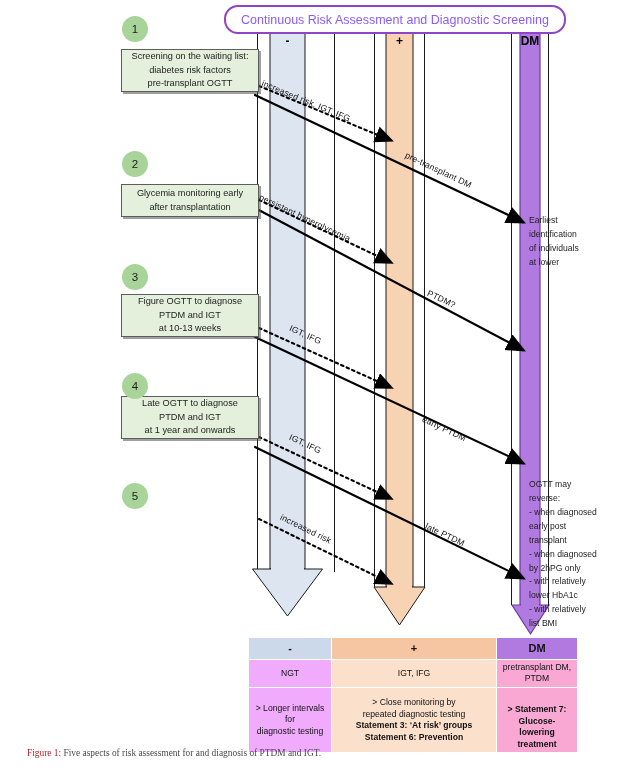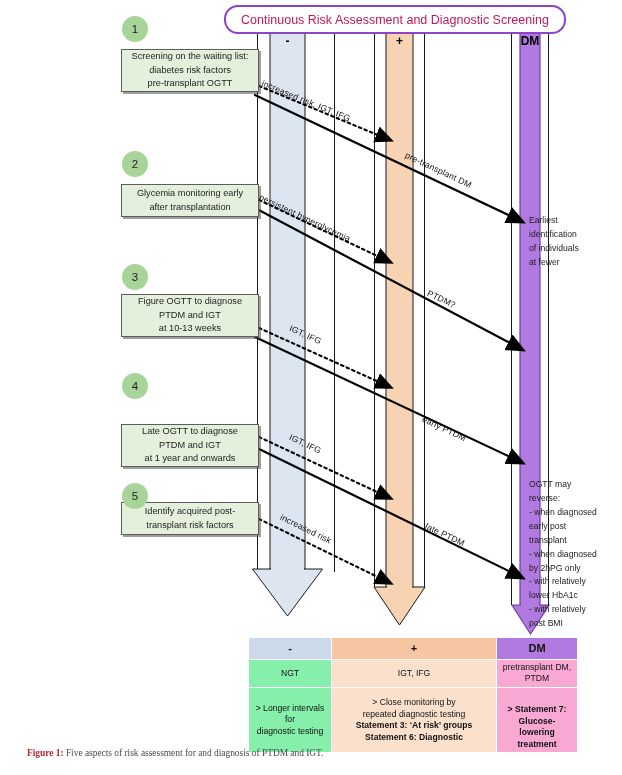--- a/index.html
+++ b/index.html
@@ -18,21 +18,21 @@
 
   
   .title-banner{
     position:absolute;
     left:224px; top:5px;
     width:338px; height:25px;
     border:2px solid #8e44c8;
     border-radius:14px;
     background:#ffffff;
     display:flex;align-items:center;justify-content:center;
-    font-size:12.5px;color:#be185d;
+    font-size:12.5px;color:#8b5cf6;
     z-index:40;
     white-space:nowrap;
   }
 
   
   .num-circle{
     position:absolute;
     width:26px;height:26px;border-radius:50%;
     background:#a8d49a;
     display:flex;align-items:center;justify-content:center;
@@ -97,36 +97,36 @@
     text-align:center;
     color:#111;
     padding:2px 3px;
     line-height:1.35;
     vertical-align:middle;
   }
   .lt-head td{font-size:11px;font-weight:bold;padding:3px 2px;}
   .c-neg-head{background:#ccd9ea;}
   .c-pos-head{background:#f6c6a2;}
   .c-dm-head{background:#b07ae0;}
-  .c-neg{background:#86efac;}
+  .c-neg{background:#f0abfc;}
   .c-pos{background:#fbe0cc;}
   .c-dm{background:#f9a8d4;}
   .c-dm-blank{background:#dcc6ee;}
   .bold{font-weight:bold;}
 
   
   .caption{
     position:absolute;
     left:27px; top:748px;
     font-family:"Liberation Serif", serif;
     font-size:9.4px;
     color:#4a4a4a;
     z-index:30;
   }
-  .caption .figlabel{color:#b32430;font-weight:bold;}
+  .caption .figlabel{color:#b32430;font-weight:normal;}
 </style>
 </head>
 <body>
 
 <div id="page">
 
   <svg id="svgroot" viewBox="0 0 622 775">
     <defs>
       <marker id="blkArrow" markerWidth="9" markerHeight="9" refX="7.5" refY="4" orient="auto">
         <path d="M0,0 L9,4 L0,8 z" fill="#000"></path>
@@ -209,65 +209,59 @@
   </div>
 
   <div class="step-box" style="left:121px;top:294px;width:138px;height:43px;">
     <div>
       <div>Figure  OGTT to diagnose</div>
       <div>PTDM and IGT</div>
       <div>at 10-13 weeks</div>
     </div>
   </div>
 
-  <div class="step-box" style="left:121px;top:424px;width:138px;height:43px;">
+  <div class="step-box" style="left:121px;top:396px;width:138px;height:43px;">
     <div>
       <div>Late  OGTT to diagnose</div>
       <div>PTDM and IGT</div>
       <div>at 1 year and onwards</div>
     </div>
   </div>
 
-  <div class="step-box" style="left:121px;top:502px;width:138px;height:33px;">
-    <div>
-      <div>Identify acquired post-</div>
-      <div>transplant risk factors</div>
-    </div>
-  </div>
 
   <div class="arrow-label" style="left:264px;top:78px;transform:rotate(22.4deg);">increased risk, IGT, IFG</div>
   <div class="arrow-label" style="left:262px;top:192px;transform:rotate(25.3deg);">persistent hyperglycemia</div>
   <div class="arrow-label" style="left:292px;top:323px;transform:rotate(24.2deg);">IGT, IFG</div>
   <div class="arrow-label" style="left:292px;top:432px;transform:rotate(25deg);">IGT, IFG</div>
   <div class="arrow-label" style="left:283px;top:512px;transform:rotate(26deg);">increased risk</div>
 
   <div class="arrow-label" style="left:408px;top:150px;transform:rotate(25.3deg);">pre-transplant DM</div>
   <div class="arrow-label" style="left:430px;top:288px;transform:rotate(25.3deg);">PTDM?</div>
   <div class="arrow-label" style="left:425px;top:414px;transform:rotate(25.3deg);">early  PTDM</div>
   <div class="arrow-label" style="left:428px;top:521px;transform:rotate(25.3deg);">late  PTDM</div>
 
   <div class="side-note" style="left:529px;top:214px;">
     <div>Earliest</div>
     <div>identification</div>
     <div>of individuals</div>
-    <div>at fewer</div>
+    <div>at lower</div>
   </div>
 
   <div class="side-note bold-head" style="left:529px;top:478px;">
     <div>OGTT may</div>
     <div>reverse:</div>
     <div> - when diagnosed</div>
     <div>early post</div>
     <div>transplant</div>
     <div>- when diagnosed</div>
     <div>by 2hPG only</div>
     <div>- with relatively</div>
     <div>lower HbA1c</div>
     <div>- with relatively</div>
-    <div>post BMI</div>
+    <div>list BMI</div>
   </div>
 
   <table class="legend-table">
     <colgroup>
         <col style="width:83px">
         <col style="width:165px">
         <col style="width:81px">
       </colgroup>
     <tbody>
       <tr class="lt-head">
@@ -282,21 +276,21 @@
       </tr>
       <tr>
         <td class="c-neg">
           <div>&gt; Longer  intervals for</div>
           <div>diagnostic testing</div>
         </td>
         <td class="c-pos">
           <div>&gt; Close monitoring by</div>
           <div>repeated diagnostic testing</div>
           <div class="bold">Statement 3:  ‘At risk’ groups</div>
-          <div class="bold">Statement 6: Diagnostic</div>
+          <div class="bold">Statement 6: Prevention</div>
         </td>
         <td class="c-dm" style="vertical-align:top;padding-top:16px;">
           <div class="bold">&gt; Statement 7: Glucose-</div>
           <div class="bold">lowering treatment</div>
         </td>
       </tr>
     </tbody>
   </table>
 
   <div class="caption">

